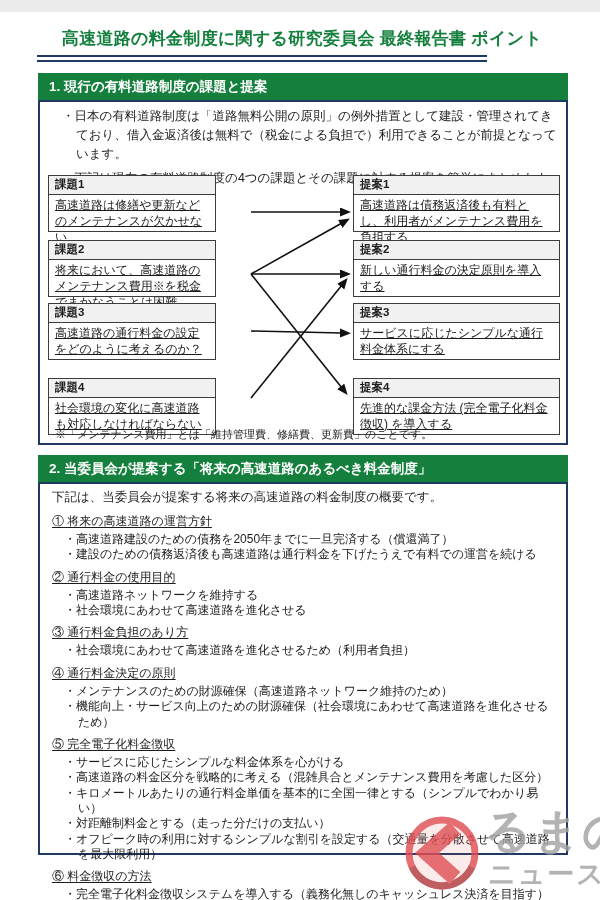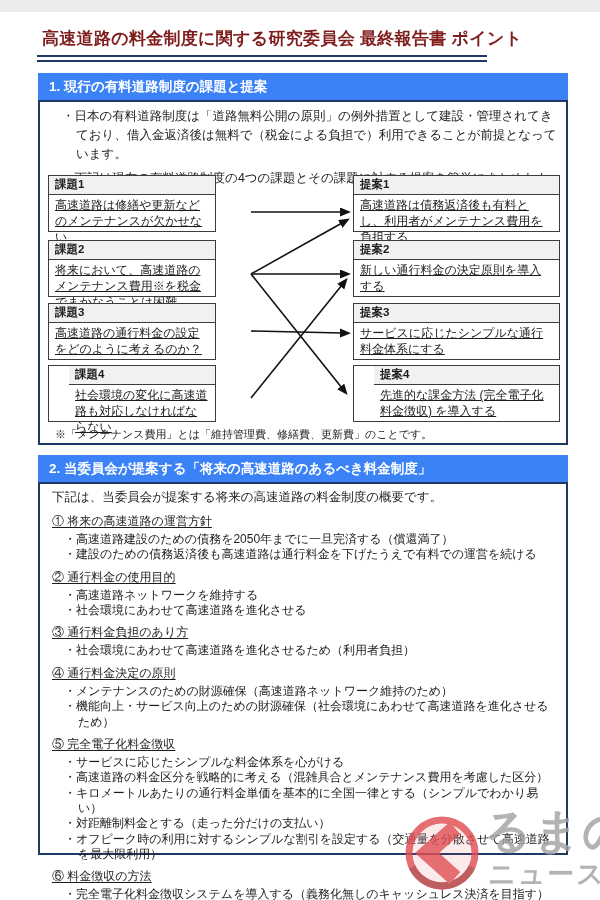--- a/index.html
+++ b/index.html
@@ -5,31 +5,32 @@
   html,body { margin:0; padding:0; background:#fff; }
   .page {
     position:relative; width:600px; height:900px; margin:0 auto;
     background:#ffffff; overflow:hidden;
     font-family:"Liberation Sans", sans-serif; color:#1c1c1c;
   }
   .topband { position:absolute; left:0; top:0; width:600px; height:12px; background:#ececec; }
 
   .title {
     position:absolute; left:42px; top:27px; width:520px;
-    font-size:17px; font-weight:bold; color:#7f1d1d; letter-spacing:0.3px;
+    font-size:17px; font-weight:bold; color:#15803d; letter-spacing:0.3px;
     white-space:nowrap;
+    text-align:center;
   }
   .title-rule {
     position:absolute; left:37px; top:55px; width:450px; height:3px;
     border-top:2px solid #1f3864; border-bottom:2px solid #1f3864;
   }
 
   .secbar {
     position:absolute; left:38px; width:530px; height:27px; box-sizing:border-box;
-    background:#3b82f6; color:#ffffff; font-weight:bold; font-size:13.5px;
+    background:#15803d; color:#ffffff; font-weight:bold; font-size:13.5px;
     line-height:27px; padding-left:11px; white-space:nowrap;
   }
   #bar1 { top:73px; }
   #bar2 { top:455px; }
 
   .secbox {
     position:absolute; left:38px; width:530px; box-sizing:border-box;
     border:2px solid #1f3864; background:#ffffff;
   }
   #box1 { top:100px; height:345px; }
@@ -47,21 +48,21 @@
     border:1.5px solid #3c3c3c; background:#ffffff; z-index:1;
   }
   .obox .hd {
     height:19px; background:#f1f1f1; border-bottom:1.5px solid #3c3c3c;
     box-sizing:border-box; font-size:11.5px; font-weight:bold; line-height:17px;
     padding-left:6px;
   }
   .obox .bd { padding:3px 6px 0 6px; font-size:12px; line-height:1.32;text-decoration:underline; }
   .issue { left:48px;  width:168px; }
   .prop  { left:353px; width:207px; }
-  .row1 { top:175px; } .row2 { top:240px; } .row3 { top:303px; } .row4 { top:365px;padding-left:20px; }
+  .row1 { top:175px; } .row2 { top:240px; } .row3 { top:303px; } .row4 { top:378px; }
 
   #arrows { position:absolute; left:0; top:0; width:600px; height:900px;
             pointer-events:none; z-index:2; }
   #arrows line { stroke:#111; stroke-width:1.6; }
 
   .footnote { position:absolute; left:55px; top:427px; font-size:11px; z-index:1; }
 
   .s2-content { position:absolute; left:52px; top:489px; width:505px; }
   .s2-intro { font-size:12.5px; margin-bottom:7px; }
   .s2-item-h {

